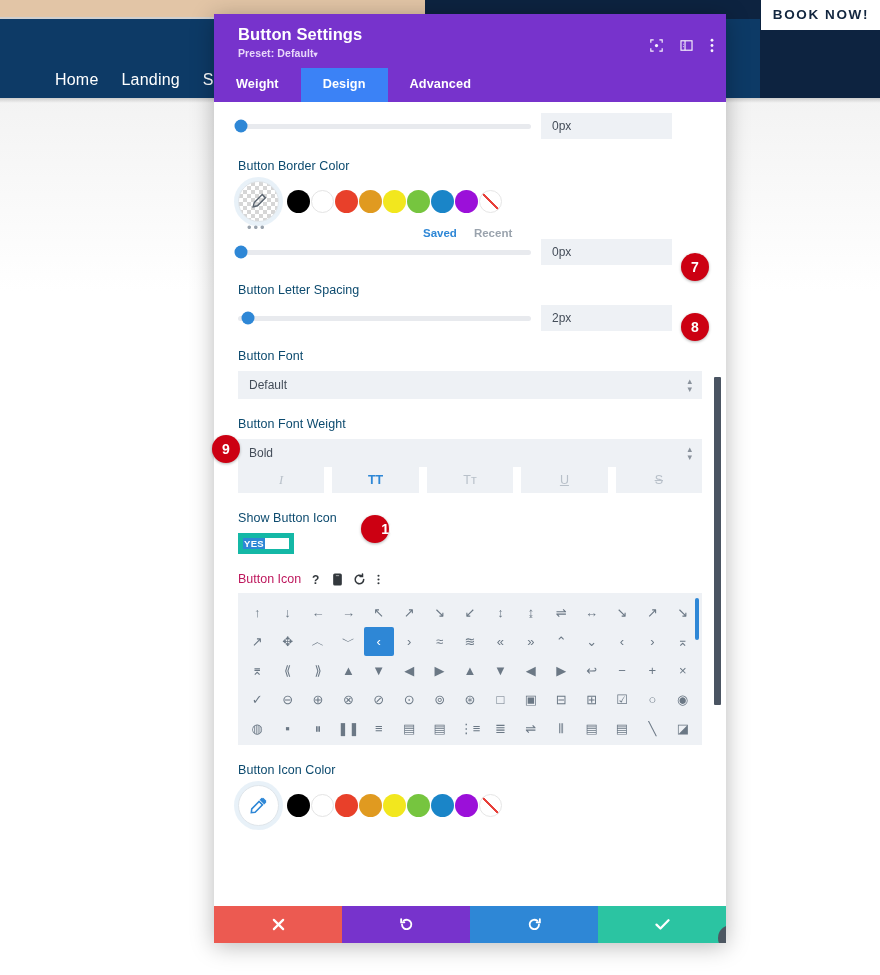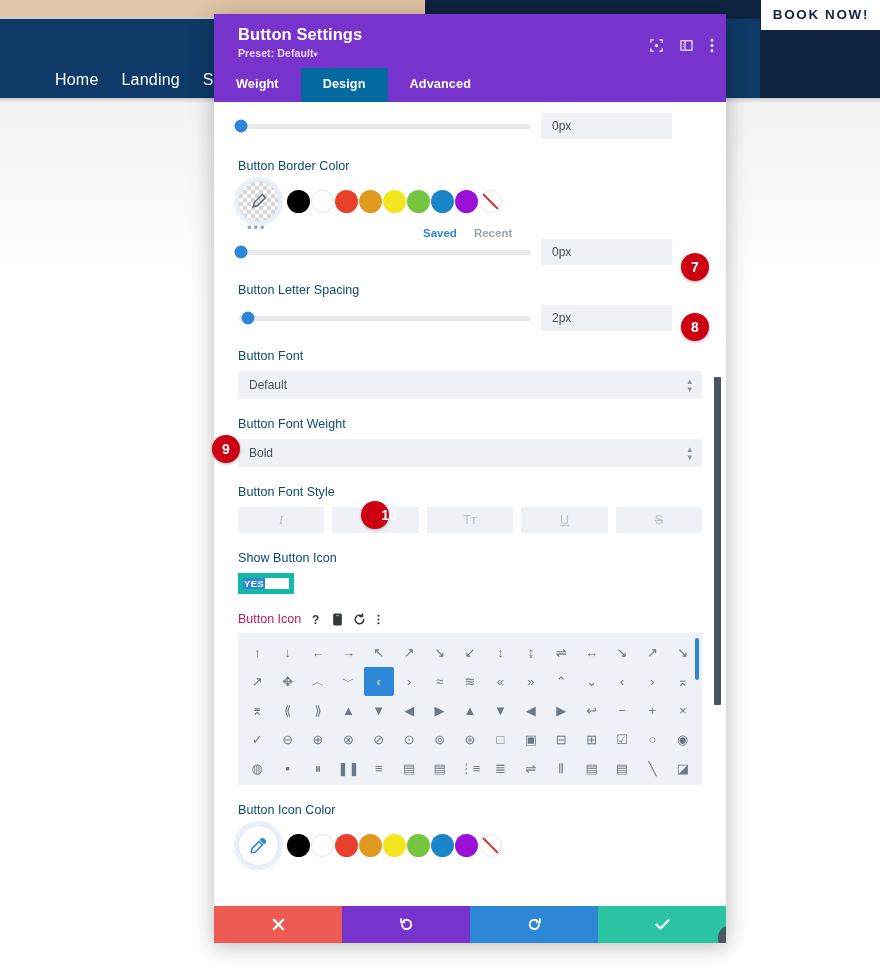--- a/index.html
+++ b/index.html
@@ -88,21 +88,21 @@
 
   .tabs {
     display: flex; background: #7733cc; flex: 0 0 auto;
     padding-top: 9px;
   }
   .tab {
     padding: 9px 22px 11px 22px;
     color: #ffffff; font-size: 12.7px; font-weight: bold;
     cursor: pointer; letter-spacing: .1px;
   }
-  .tab.active { background: #0369a1; }
+  .tab.active { background: #3b82f6; }
 
   .modal-body {
     flex: 1 1 auto; position: relative; background: #fff;
     overflow: hidden;
     padding: 0 24px;
   }
 
   
   .scroll-track {
     position: absolute; right: 2px; top: 0; width: 10px; height: 100%;
@@ -375,21 +375,20 @@
       </div>
 
       
       <div class="field-label mt18">Button Font Weight</div>
       <div class="select">
         <span>Bold</span>
         <span class="arrows">▴<br>▾</span>
       </div>
 
       
-      <div class="field-label mt18">Button Font Style</div>
       <div class="style-btns">
         <div class="style-btn" style="font-style:italic;font-family:'Liberation Serif',serif;">I</div>
         <div class="style-btn on">TT</div>
         <div class="style-btn">Tᴛ</div>
         <div class="style-btn" style="text-decoration:underline;">U</div>
         <div class="style-btn" style="text-decoration:line-through;">S</div>
       </div>
 
       
       <div class="field-label mt18">Show Button Icon</div>
@@ -583,14 +582,14 @@
           <path d="M3 3l8 8"></path>
             <path d="M3 3h3M3 3v3"></path>
         </svg>
       </div>
     </div>
   </div>
 
 <div class="badge" style="left: 681px; top: 253px;">7</div>
     <div class="badge" style="left: 681px; top: 313px;">8</div>
     <div class="badge" style="left: 212px; top: 435px;">9</div>
-    <div class="badge" style="left: 361px; top: 501px; padding-left: 28px;">10</div>
+    <div class="badge" style="left: 361px; top: 515px; padding-left: 28px;">10</div>
   </div>
 
 </body></html>

